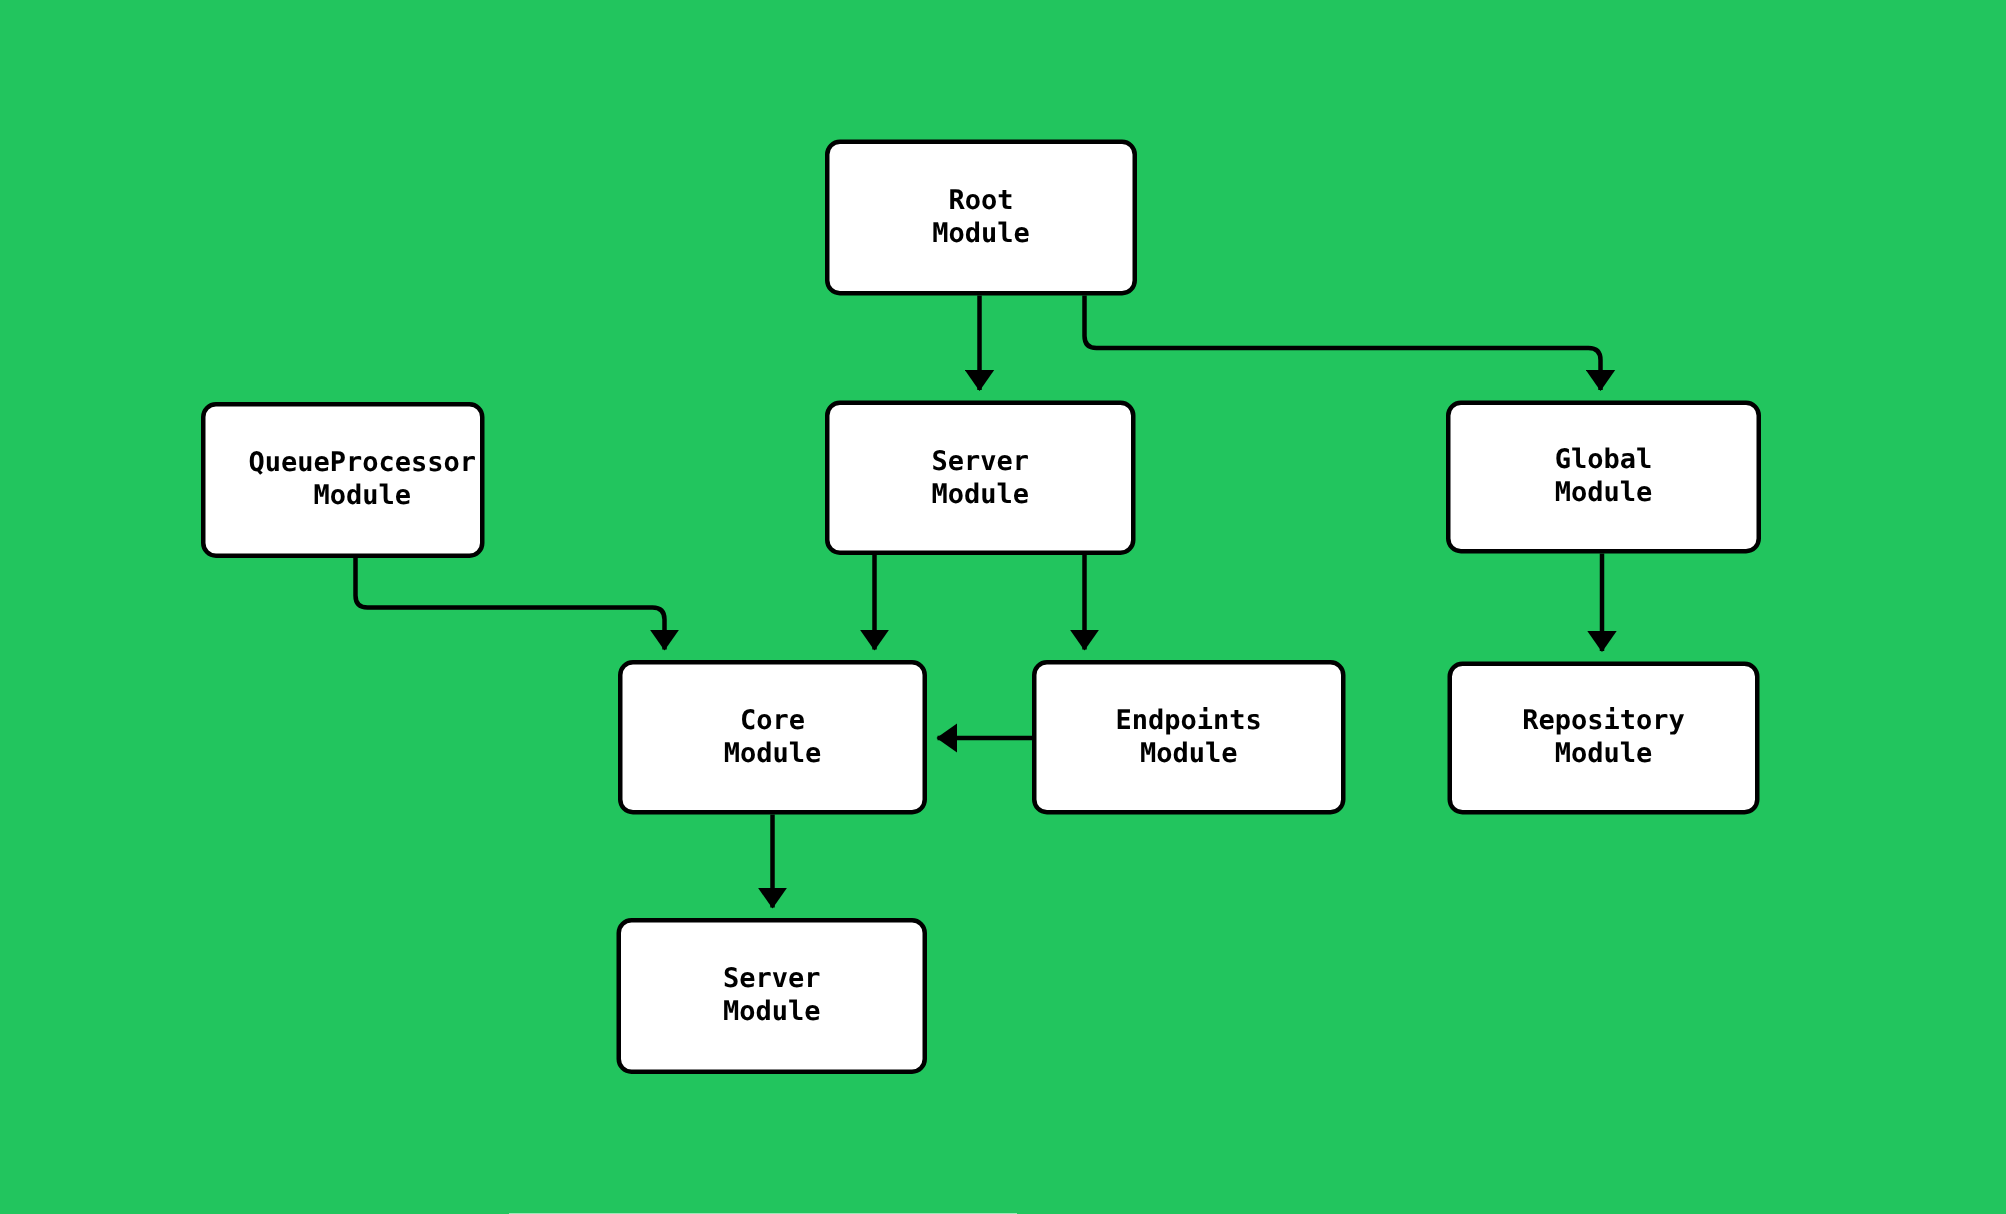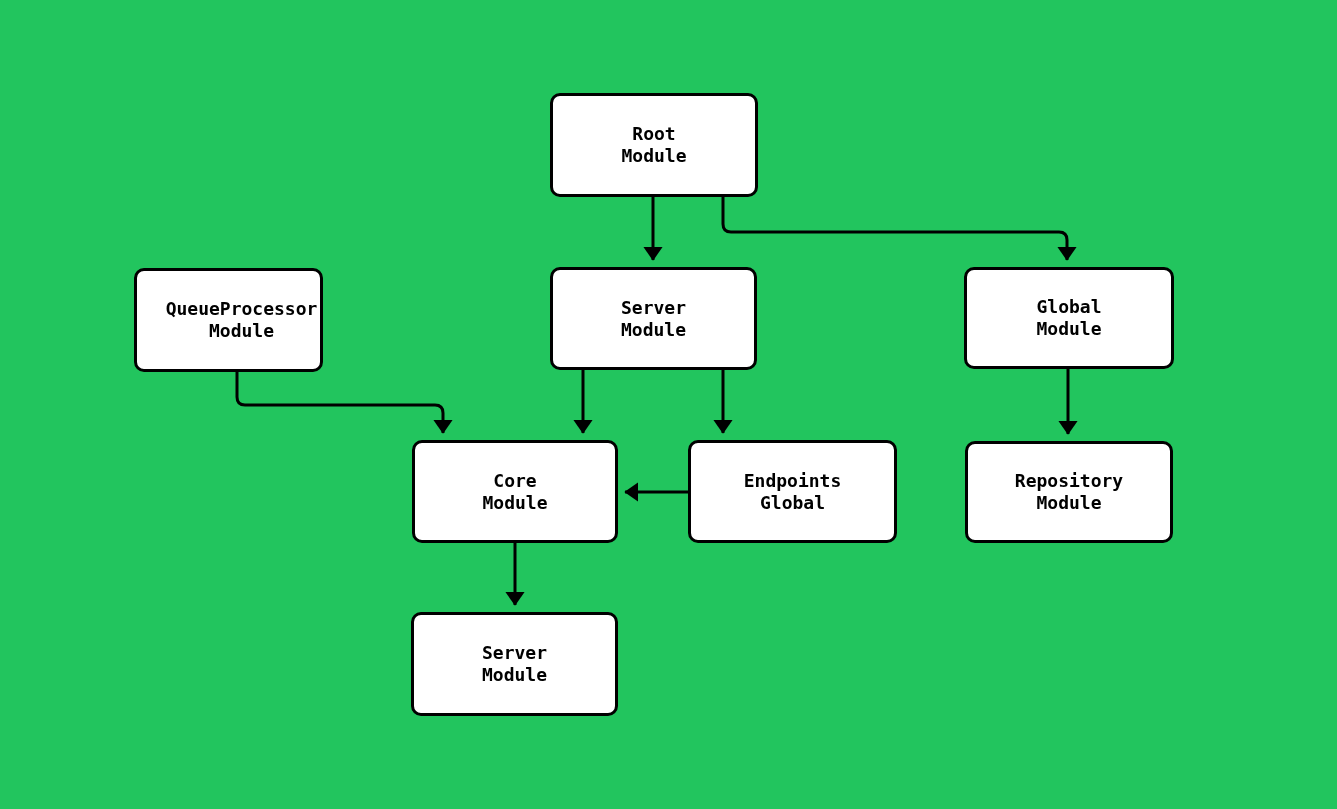--- a/index.html
+++ b/index.html
@@ -104,21 +104,21 @@
 Module</span>
   </div>
 
   <div class="node" id="n-core">
     <span class="label">Core
 Module</span>
   </div>
 
   <div class="node" id="n-endpoints">
     <span class="label">Endpoints
-Global</span>
+Module</span>
   </div>
 
   <div class="node" id="n-repository">
     <span class="label">Repository
 Module</span>
   </div>
 
   <div class="node" id="n-queue">
     <span class="label">Server
 Module</span>

